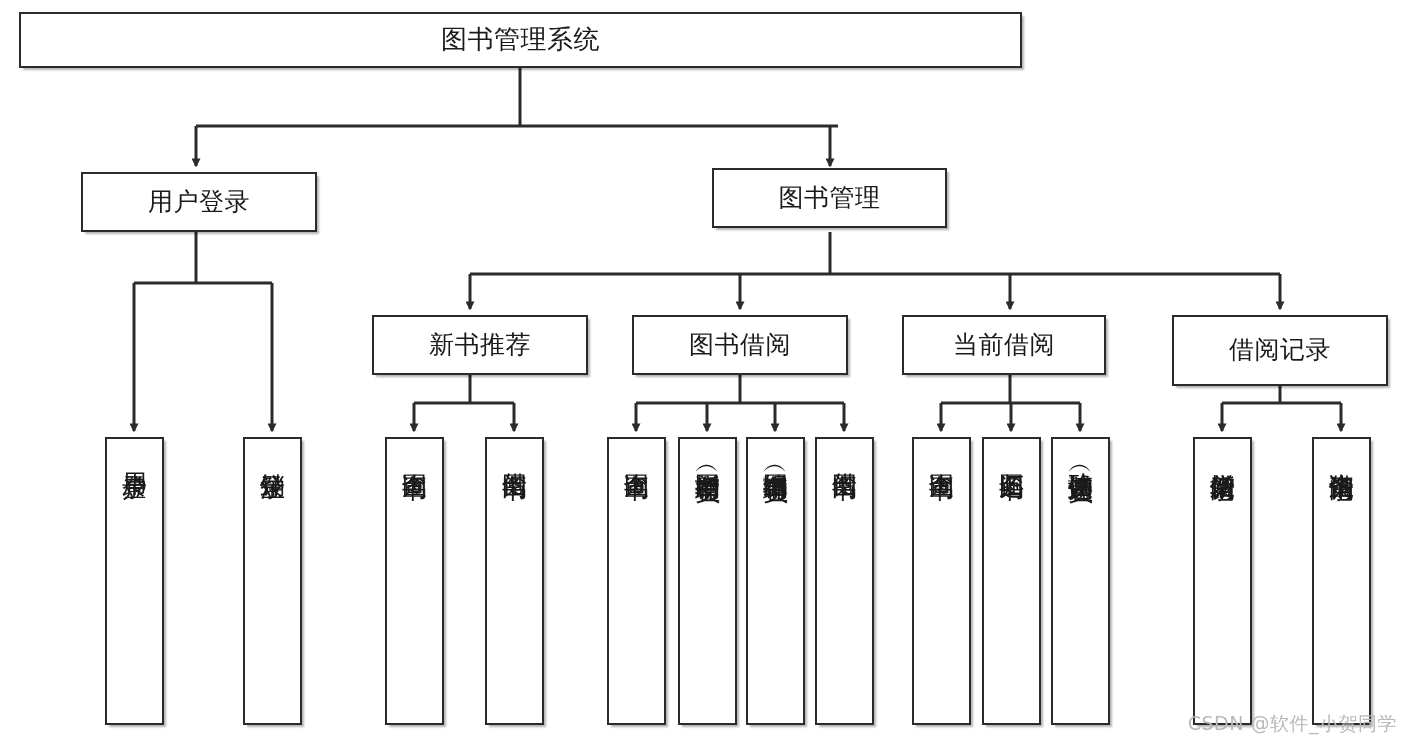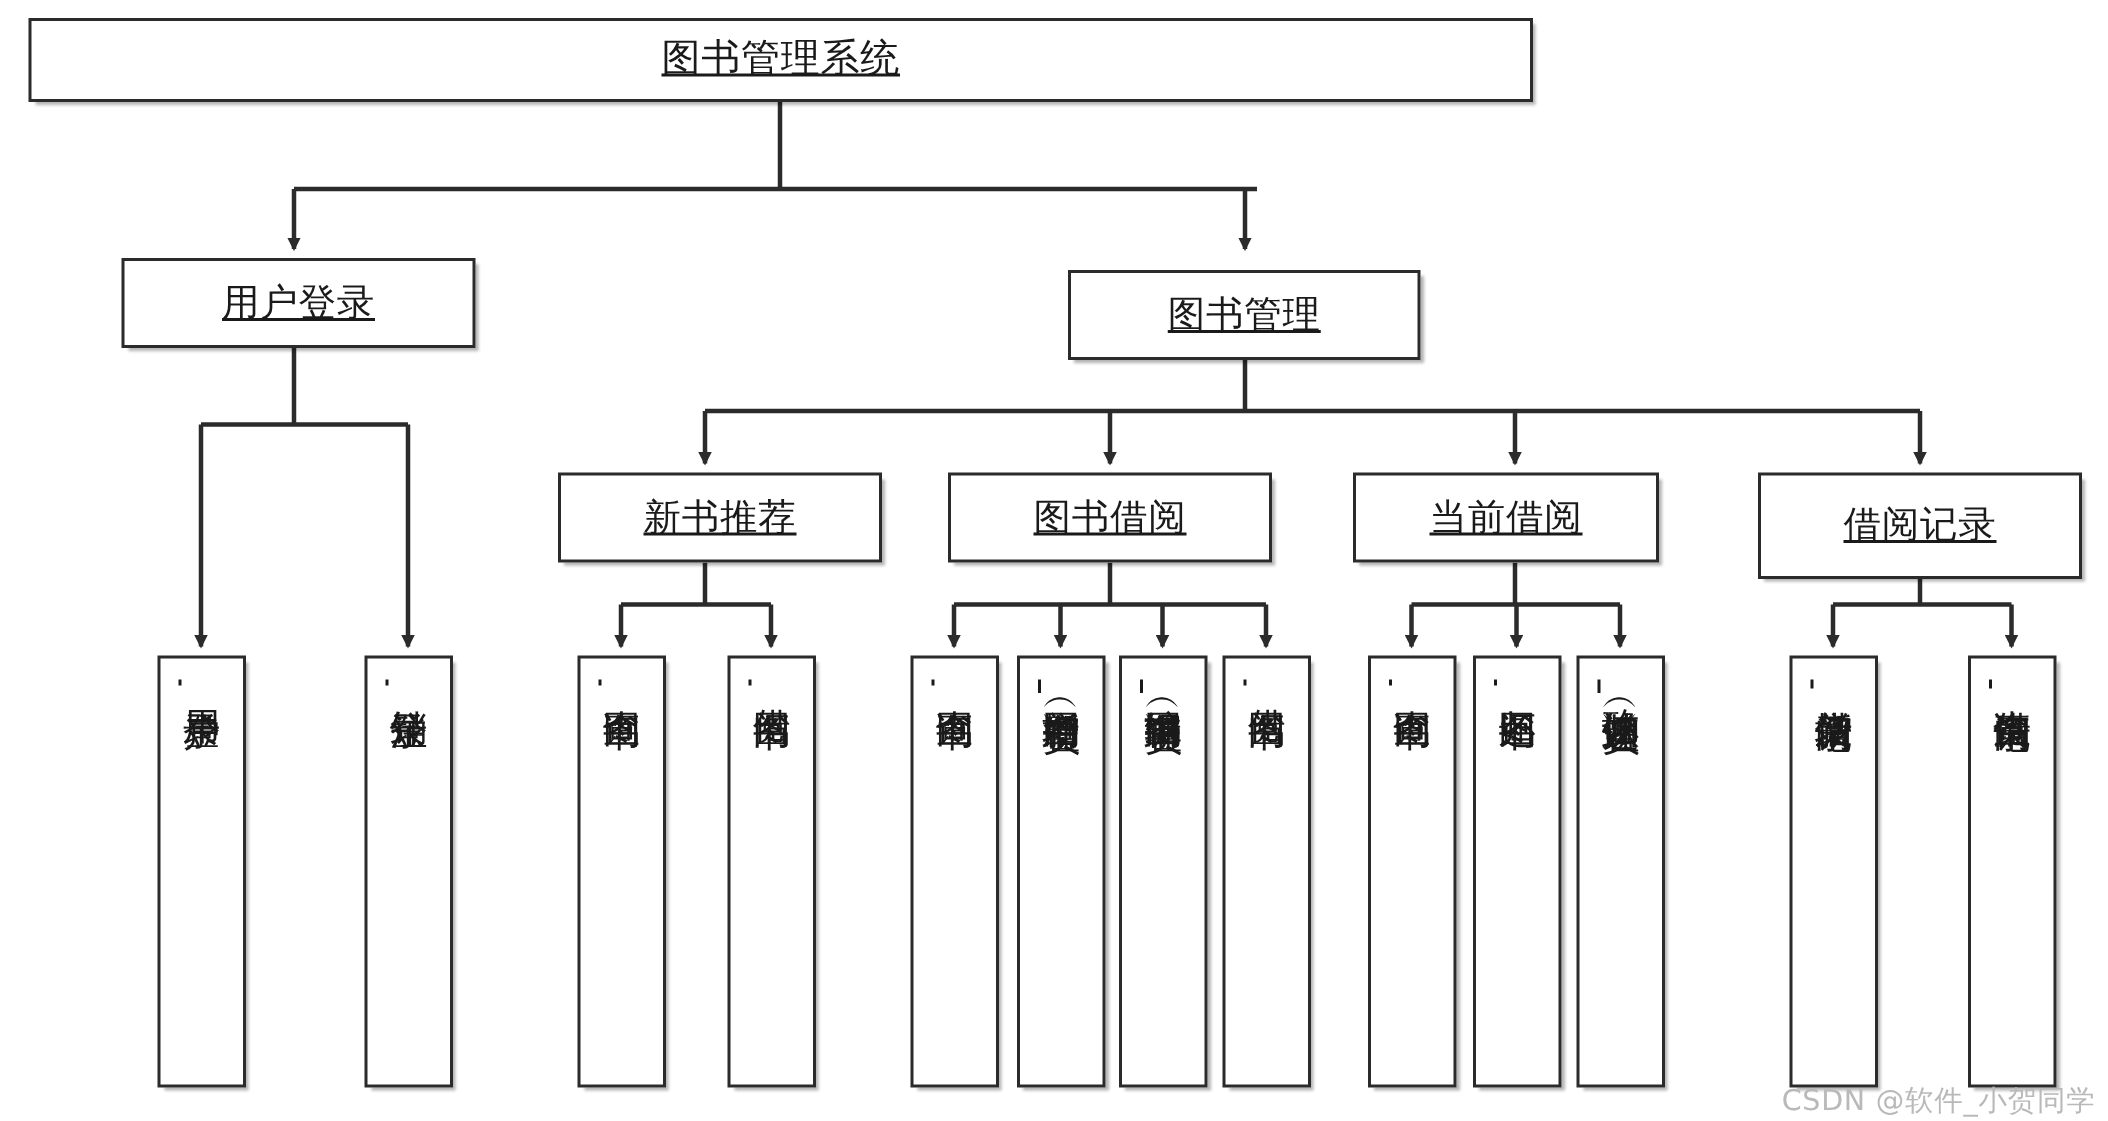--- a/index.html
+++ b/index.html
@@ -31,21 +31,20 @@
     align-items:center;
     justify-content:center;
     color:#1a1a1a;
     z-index:2;
   }
   .node .label{
     display:block;
     text-align:right;
     line-height:1.06;
     letter-spacing:0.5px;
-    text-decoration:underline;
   }
   
   .node.h .label{
     font-size:25px;
   }
   .node.root .label{font-size:26px;}
   
   .node.v{
     align-items:flex-start;
     padding-top:14px;
@@ -54,21 +53,21 @@
     writing-mode:vertical-rl;
     text-orientation:upright;
     font-size:25px;
     line-height:1.0;
     letter-spacing:1px;
     white-space:nowrap;
   }
   .watermark{
     position:absolute;
     right:8px;
-    bottom:0;
+    bottom:10px;
     font-size:19px;
     color:#b9b9b9;
     letter-spacing:0.5px;
     z-index:3;
     white-space:nowrap;
   }
 </style>
 </head>
 <body>
 
@@ -124,21 +123,21 @@
     </g>
   </svg>
 
   <div class="node h root" style="left:19px;top:12px;width:1003px;height:56px;">
     <span class="label">图书管理系统</span>
   </div>
 
   <div class="node h" style="left:81px;top:172px;width:236px;height:60px;">
     <span class="label">用户登录</span>
   </div>
-  <div class="node h" style="left:712px;top:180px;width:235px;height:60px;">
+  <div class="node h" style="left:712px;top:168px;width:235px;height:60px;">
     <span class="label">图书管理</span>
   </div>
 
   <div class="node h" style="left:372px;top:315px;width:216px;height:60px;">
     <span class="label">新书推荐</span>
   </div>
   <div class="node h" style="left:632px;top:315px;width:216px;height:60px;">
     <span class="label">图书借阅</span>
   </div>
   <div class="node h" style="left:902px;top:315px;width:204px;height:60px;">

